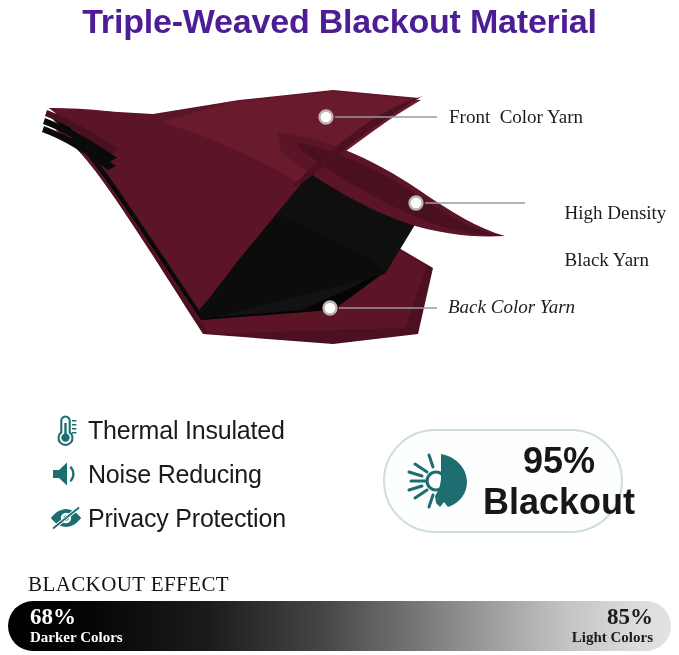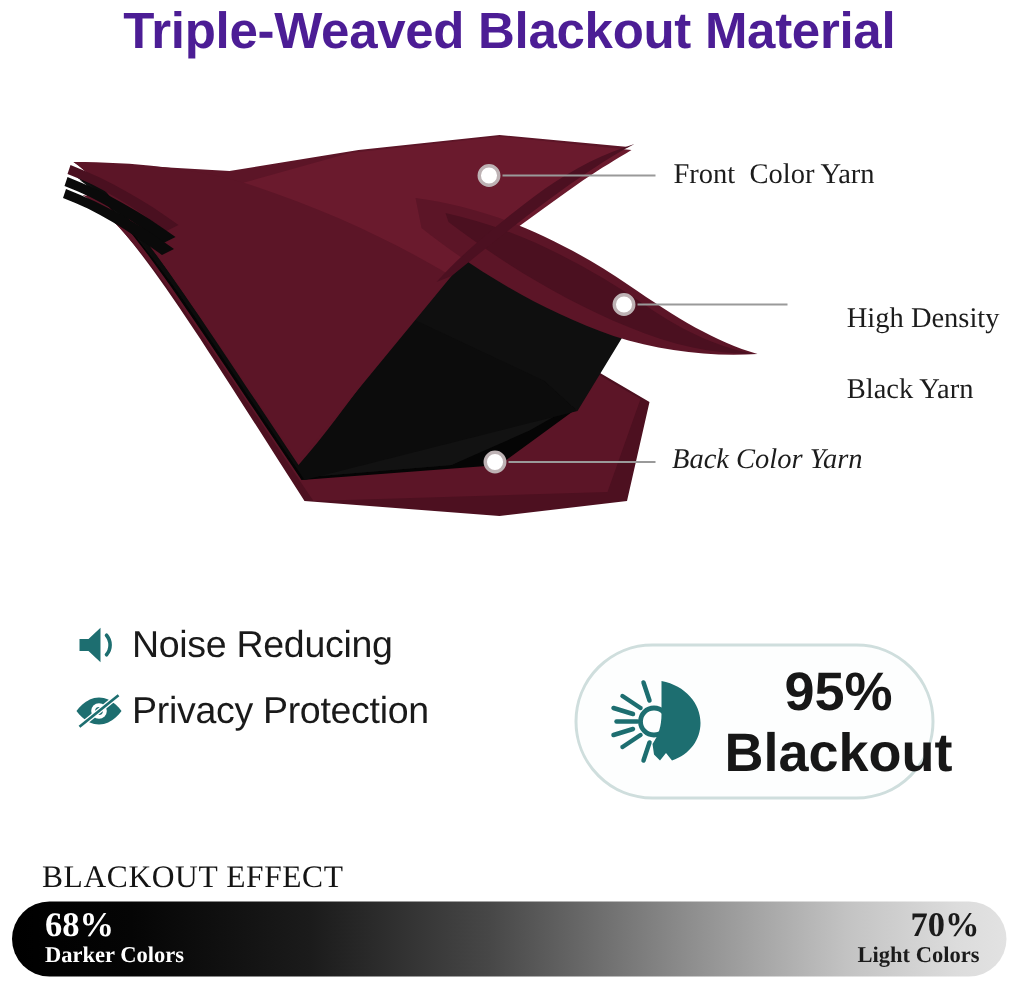--- a/index.html
+++ b/index.html
@@ -233,20 +233,34 @@
     <div class="callout-label" id="label-high">
       <span>High Density</span><br>
       <span>Black Yarn</span>
     </div>
 
     <div class="callout-label" id="label-back">Back Color Yarn</div>
   </div>
 
   <div id="features">
 
+    <div class="feature-row">
+      <span class="feature-icon">
+        <svg width="30" height="34" viewBox="0 0 30 34">
+          <path d="M14.5 3.5 a4.2 4.2 0 0 1 4.2 4.2 v11.6 a7 7 0 1 1 -8.4 0 V7.7 a4.2 4.2 0 0 1 4.2 -4.2 z" fill="none" stroke="#1d6e70" stroke-width="2.1"></path>
+          <circle cx="14.5" cy="24.6" r="4.2" fill="#1d6e70"></circle>
+          <rect x="13.3" y="10" width="2.4" height="12" fill="#1d6e70"></rect>
+          <rect x="21" y="7" width="4.4" height="1.5" fill="#1d6e70"></rect>
+          <rect x="21" y="11" width="4.4" height="1.5" fill="#1d6e70"></rect>
+          <rect x="21" y="15" width="4.4" height="1.5" fill="#1d6e70"></rect>
+          <rect x="21" y="19" width="4.4" height="1.5" fill="#1d6e70"></rect>
+        </svg>
+      </span>
+      <span class="feature-text">Thermal Insulated</span>
+    </div>
 
     <div class="feature-row">
       <span class="feature-icon">
         <svg width="32" height="30" viewBox="0 0 32 30">
           <path d="M3 11 h6 L17 3.5 v23 L9 19 H3 z" fill="#1d6e70"></path>
           <path d="M21 8.5 a10 10 0 0 1 0 13" fill="none" stroke="#1d6e70" stroke-width="2.4" stroke-linecap="round"></path>
         </svg>
       </span>
       <span class="feature-text">Noise Reducing</span>
     </div>
@@ -290,18 +304,18 @@
   </div>
 
   <div id="effect-title">BLACKOUT EFFECT</div>
 
   <div id="gradient-bar">
     <span class="bar-block" id="bar-left">
       <span class="bar-pct">68%</span>
       <span class="bar-sub">Darker Colors</span>
     </span>
     <span class="bar-block" id="bar-right">
-      <span class="bar-pct">70%</span>
+      <span class="bar-pct">85%</span>
       <span class="bar-sub">Light Colors</span>
     </span>
   </div>
 
 </div>
 
 </body></html>

